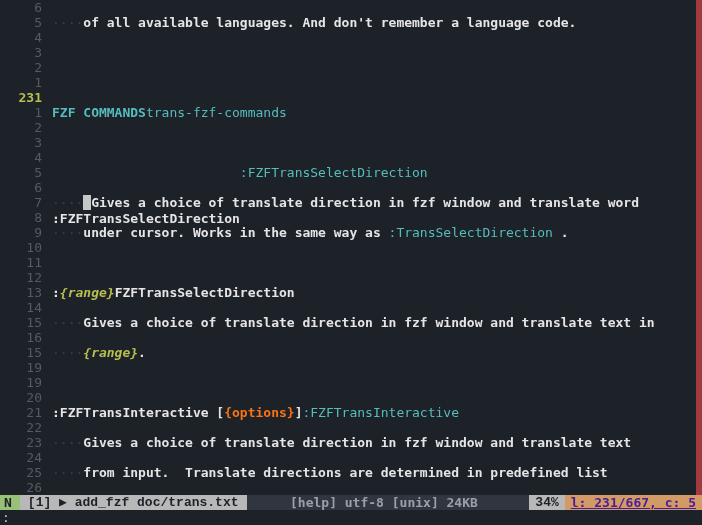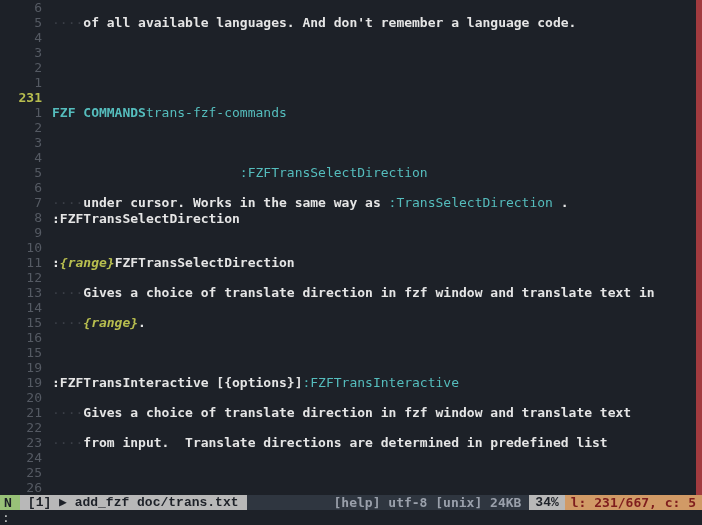--- a/index.html
+++ b/index.html
@@ -34,21 +34,21 @@
     border-right: 6px solid #a23b3f;
     overflow: hidden;
   }
   .ln { height: 15px; }
   .dots { color: #3a3e46; }
   .heading { color: #55bdbd; font-weight: bold; }
   .starlink { color: #55bdbd; }
   .cmd { color: #55bdbd; }
   .text { color: #e5e5e5; font-weight: bold; margin-top: 46px; }
   .range { color: #b8be4f; font-weight: bold; font-style: italic; }
-  .options { color: #e5e5e5; font-weight: bold; }
+  .options { color: #f97316; font-weight: bold; }
   .cursor-cell {
     background: #c5c8c6;
   }
   .statusline {
     height: 15px;
     display: flex;
     font-weight: bold;
     width: 702px;
   }
   .sl-mode {
@@ -60,33 +60,34 @@
     background: #b8b8b8;
     color: #1d2128;
     padding: 0 8px;
     flex-shrink: 0;
     font-family: Liberation Mono, monospace;
   }
   .sl-mid {
     flex: 1;
     background: #2f3640;
     color: #9aa0ab;
-    text-align: right;
+    text-align: center;
     padding-right: 8px;
   }
   .sl-pct {
     background: #b8b8b8;
     color: #1d2128;
     padding: 0 6px;
     font-family: Liberation Mono, monospace;
   }
   .sl-pos {
     background: #d19a66;
-    color: #7f1d1d;
+    color: #4c1d95;
     padding: 0 6px;
+    text-decoration: underline;
   }
   .cmdline {
     height: 15px;
     background: #1d2128;
     color: #c5c8c6;
     padding-left: 2px;
   }
   .row { display:flex; width:630px;}
 </style>
 </head>
@@ -129,20 +130,21 @@
     <div class="ln">26</div>
   </div>
 
   <div class="code">
 <div class="ln"><span class="dots">····</span><span class="text">of all available languages. And don't remember a language code.</span></div>
 <div class="ln"></div>
 <div class="ln"></div>
 <div class="ln row"><span class="heading">FZF COMMANDS</span><span class="starlink">trans-fzf-commands</span></div>
 <div class="ln"></div>
 <div class="ln row"><span class="text">:FZFTransSelectDirection</span><span class="starlink">:FZFTransSelectDirection</span></div>
+<div class="ln"><span class="dots">····</span><span class="cursor-cell"> </span><span class="text">Gives a choice of translate direction in fzf window and translate word</span></div>
 <div class="ln"><span class="dots">····</span><span class="text">under cursor. Works in the same way as </span><span class="cmd">:TransSelectDirection</span><span class="text"> .</span></div>
 <div class="ln"></div>
 <div class="ln"><span class="text">:</span><span class="range">{range}</span><span class="text">FZFTransSelectDirection</span></div>
 <div class="ln"><span class="dots">····</span><span class="text">Gives a choice of translate direction in fzf window and translate text in</span></div>
 <div class="ln"><span class="dots">····</span><span class="range">{range}</span><span class="text">.</span></div>
 <div class="ln"></div>
 <div class="ln row"><span><span class="text">:FZFTransInteractive [</span><span class="options">{options}</span><span class="text">]</span></span><span class="starlink">:FZFTransInteractive</span></div>
 <div class="ln"><span class="dots">····</span><span class="text">Gives a choice of translate direction in fzf window and translate text</span></div>
 <div class="ln"><span class="dots">····</span><span class="text">from input.  Translate directions are determined in predefined list</span></div>
 

